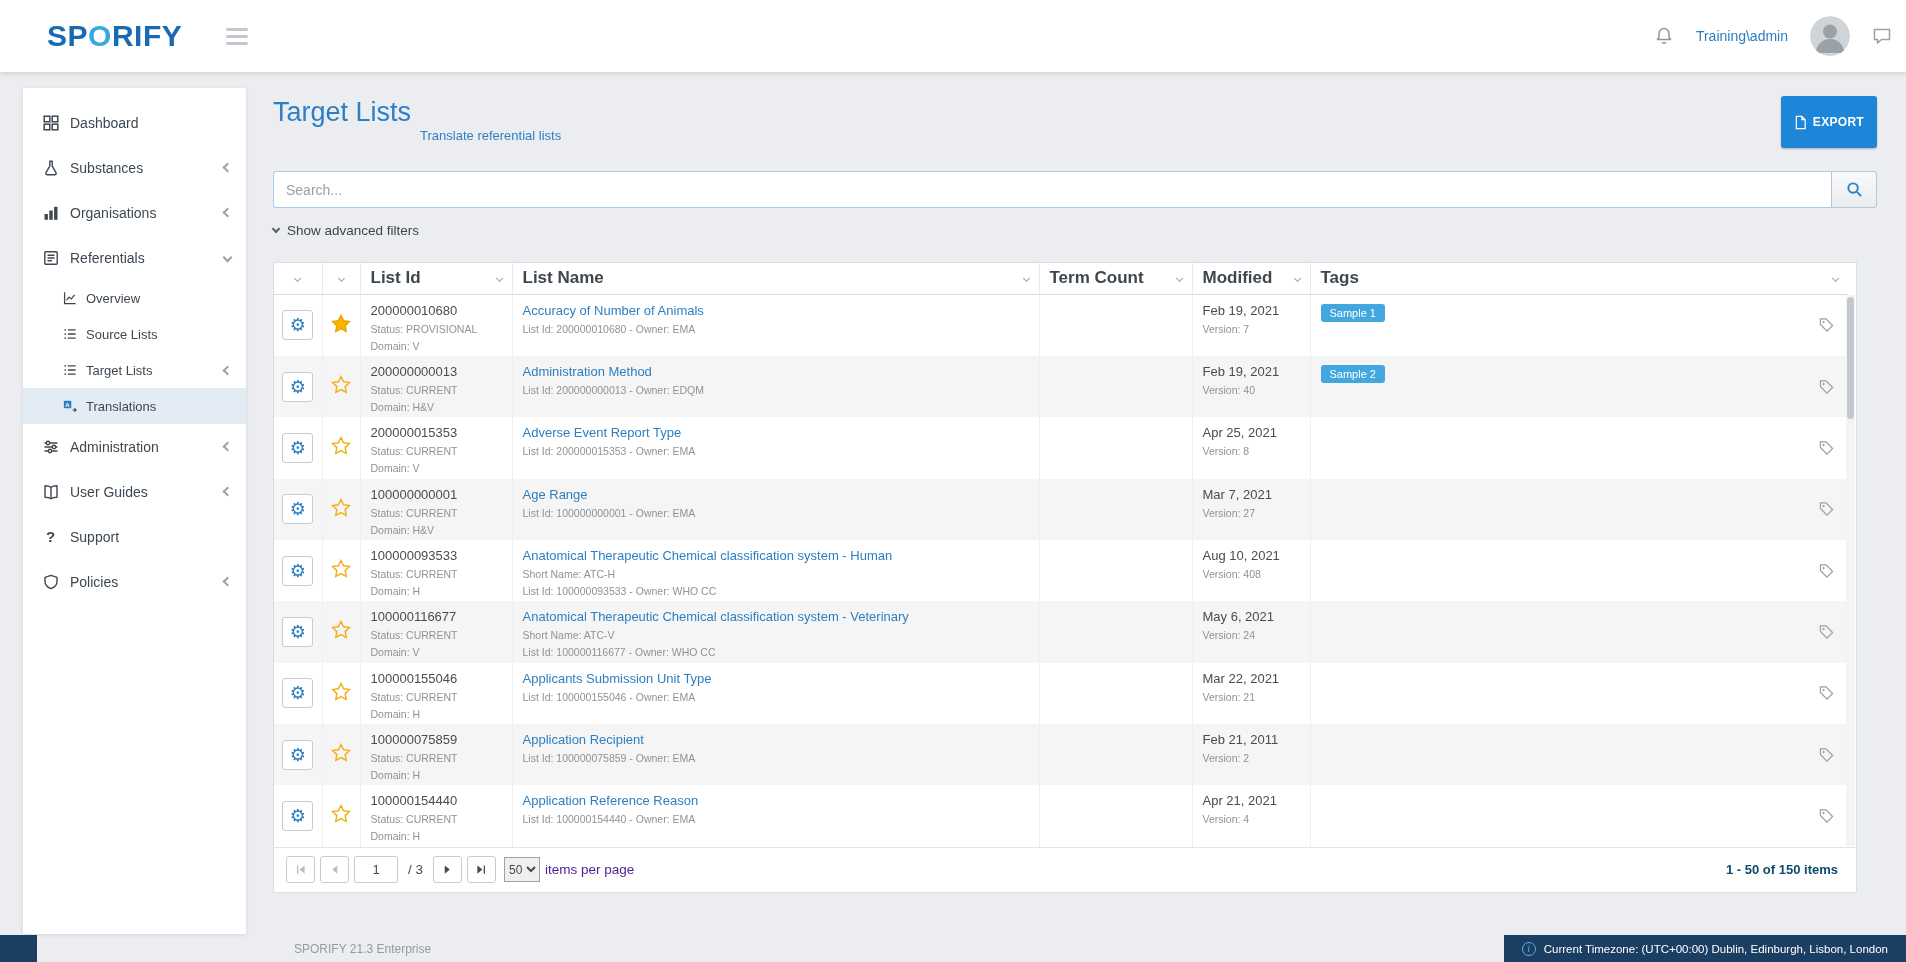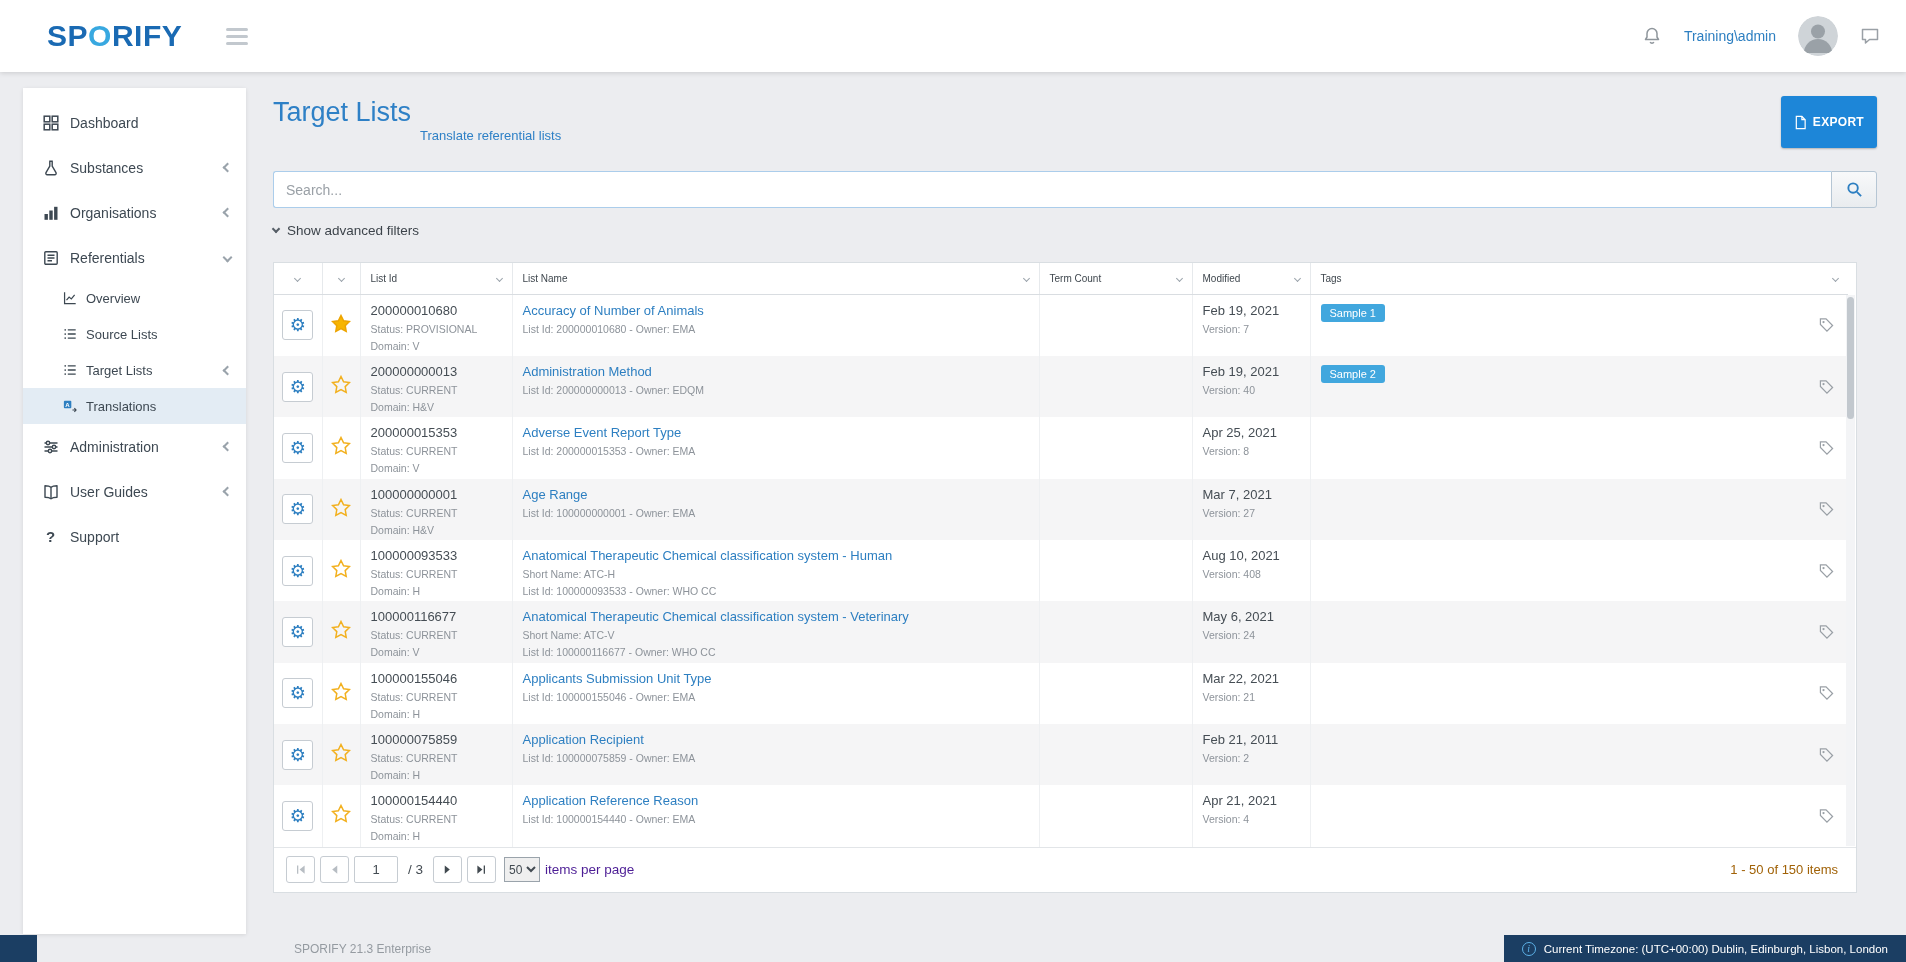--- a/index.html
+++ b/index.html
@@ -6,21 +6,21 @@
   html,body { font-family:"Liberation Sans", sans-serif; }
   .screen { position:relative; width:1906px; height:962px; background:#ecedf0; overflow:hidden; }
 
   
   .topbar { position:absolute; top:0; left:0; right:0; height:72px; background:#fff;
             box-shadow:0 1px 5px rgba(0,0,0,.15); display:flex; align-items:center; z-index:6; }
   .logo { margin-left:47px; font-size:30px; font-weight:800; letter-spacing:.5px; color:#1a6ab3; cursor:pointer; }
   .logo .o { color:#38a8e0; }
   .hamburger { margin-left:40px; display:flex; flex-direction:column; gap:4px; cursor:pointer; padding:4px; }
   .hamburger span { display:block; width:22px; height:3px; background:#c2c8ce; border-radius:2px; }
-  .topbar-right { margin-left:auto; display:flex; align-items:center; gap:22px; padding-right:26px; }
+  .topbar-right { margin-left:auto; display:flex; align-items:center; gap:22px; padding-right:14px; }
   .icon-btn { background:none; border:none; cursor:pointer; display:flex; align-items:center; }
   .bell-svg, .chat-svg { width:20px; height:20px; }
   .user-name { color:#2d7fc1; font-size:14px; cursor:pointer; }
   .avatar { width:40px; height:40px; border-radius:50%; overflow:hidden; cursor:pointer; border:none; background:none; padding:0; }
 
   
   .sidebar { position:absolute; top:88px; left:23px; width:223px; bottom:28px; background:#fff;
              box-shadow:0 1px 4px rgba(0,0,0,.1); padding-top:12px; }
   .nav-item { height:45px; display:flex; align-items:center; padding:0 15px 0 19px; cursor:pointer; color:#3d4852; }
   .nav-icon { width:17px; height:17px; margin-right:11px; display:flex; align-items:center; justify-content:center; color:#3d4852; }
@@ -57,21 +57,21 @@
   .filters-row { margin-top:15px; display:flex; align-items:center; gap:8px; cursor:pointer; width:fit-content; }
   .filters-label { font-size:13.5px; color:#3d444b; }
 
   
   .table-card { margin-top:24px; background:#fff; border:1px solid #d9dee2; position:relative; width:1584px; }
   table { border-collapse:collapse; table-layout:fixed; width:1574px; }
   th { height:31px; border-bottom:1px solid #d9dde1; border-right:1px solid #e6e9ec; padding:0 10px; background:#fff; }
   th:last-child { border-right:none; }
   .th-inner { display:flex; align-items:center; justify-content:space-between; height:100%; }
   .th-inner.center { justify-content:center; }
-  .th-label { font-size:10px; font-weight:400; color:#3f474e; }
+  .th-label { font-size:17px; font-weight:700; color:#3f474e; }
   td { border-right:1px solid #eef0f2; vertical-align:top; padding:8px 10px 0 10px; height:61px; background:#fff; }
   td:last-child { border-right:none; }
   tr.even td { background:#f5f5f6; }
   .td-gear, .td-star { vertical-align:middle; text-align:center; padding:0; }
   .gear-btn { width:31px; height:30px; background:#fff; border:1px solid #c6ccd2; border-radius:3px;
               cursor:pointer; display:inline-flex; align-items:center; justify-content:center; }
   .gear-glyph { color:#2d7fc1; font-size:18px; line-height:1; }
   .star-btn { background:none; border:none; cursor:pointer; padding:0; }
   .star-svg { width:20px; height:19px; display:block; }
   .star-svg path { fill:none; stroke:#f2b01e; stroke-width:1.5; }
@@ -94,21 +94,21 @@
   .pg-btn { width:29px; height:27px; background:#fff; border:1px solid #c6ccd2; border-radius:3px;
             display:flex; align-items:center; justify-content:center; cursor:pointer; }
   .pg-btn svg { width:11px; height:11px; }
   .pg-btn.dim svg path { fill:#b7bdc3; }
   .pg-btn.dark svg path { fill:#41494f; }
   .page-input { width:44px; height:27px; border:1px solid #c6ccd2; border-radius:2px; padding:0 6px;
                 font-size:13px; color:#434b52; text-align:center; font-family:"Liberation Sans", sans-serif; }
   .page-total { font-size:13.5px; color:#434b52; margin:0 5px; }
   .page-size { height:25px; font-size:12px; color:#434b52; margin-left:3px; border:1px solid #9aa3ab; }
   .ipp-label { font-size:13.5px; color:#4c1d95; }
-  .range-label { margin-left:auto; font-size:13px; color:#a16207; padding-right:8px; }
+  .range-label { margin-left:auto; font-size:13px; color:#0c4a6e; padding-right:8px;font-weight:bold; }
 
   
   .footer-version { position:absolute; left:294px; bottom:6px; font-size:12px; color:#959ba1; }
   .tz-bar { position:absolute; right:0; bottom:0; height:27px; background:#1b3e63; color:#fff;
             display:flex; align-items:center; gap:8px; padding:0 18px; font-size:11.5px; }
   .info-icon { width:14px; height:14px; border-radius:50%; border:1px solid #5db2e8; color:#5db2e8;
                display:flex; align-items:center; justify-content:center; font-size:10px; font-style:italic;
                font-family:"Liberation Serif", serif; flex:none; }
   .corner-box { position:absolute; left:0; bottom:0; width:37px; height:27px; background:#1b3e63; }
 </style>
@@ -261,20 +261,31 @@
       <span class="nav-label">User Guides</span>
       <span class="nav-chev">
           <span class="chev left"></span>
         </span>
     </div>
     <div class="nav-item">
       <span class="nav-icon">
           <span class="q-glyph">?</span>
         </span>
       <span class="nav-label">Support</span>
+    </div>
+    <div class="nav-item">
+      <span class="nav-icon">
+          <svg viewBox="0 0 16 16" fill="none" stroke="currentColor" stroke-width="1.4" stroke-linejoin="round">
+            <path d="M8 1.3 14 3.3v4.2c0 3.4-2.4 5.8-6 7.2-3.6-1.4-6-3.8-6-7.2V3.3z"></path>
+          </svg>
+        </span>
+      <span class="nav-label">Policies</span>
+      <span class="nav-chev">
+          <span class="chev left"></span>
+        </span>
     </div>
   </div>
 
   <div class="main">
     <div class="content-header">
       <h1 class="page-title">Target Lists</h1>
       <a href="#" class="subtitle-link">Translate referential lists</a>
       <button class="export-btn">
         <svg width="13" height="15" viewBox="0 0 14 16" fill="none" stroke="#fff" stroke-width="1.3">
             <path d="M2.5 1.5h6L12 5v9.5H2.5z"></path>

